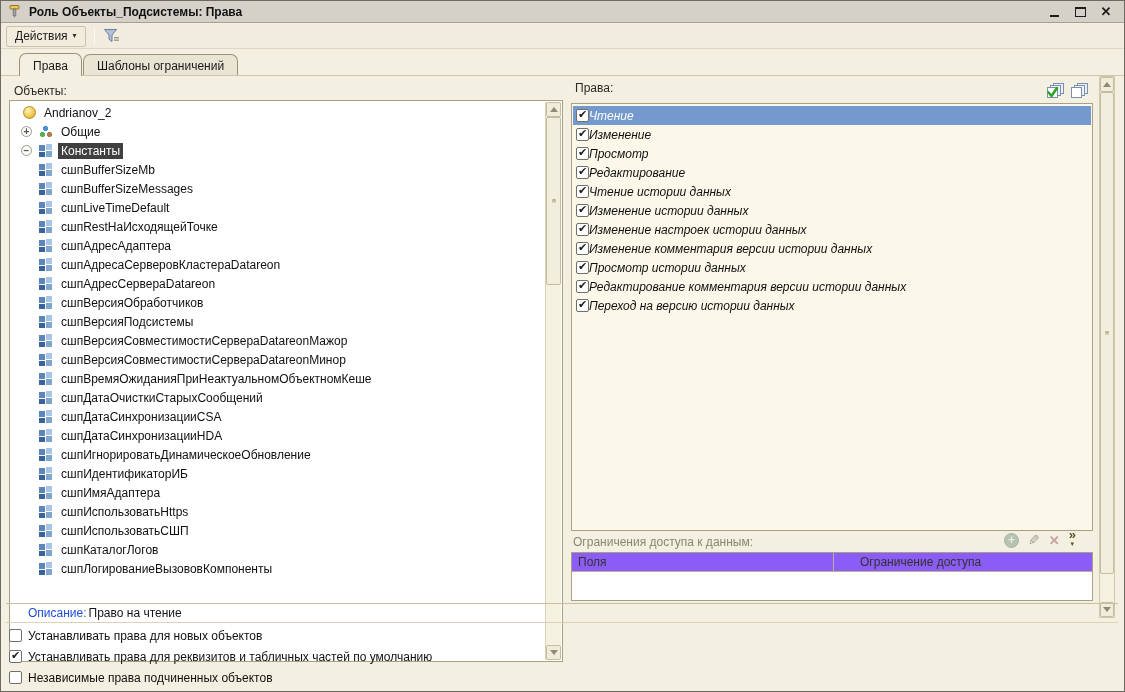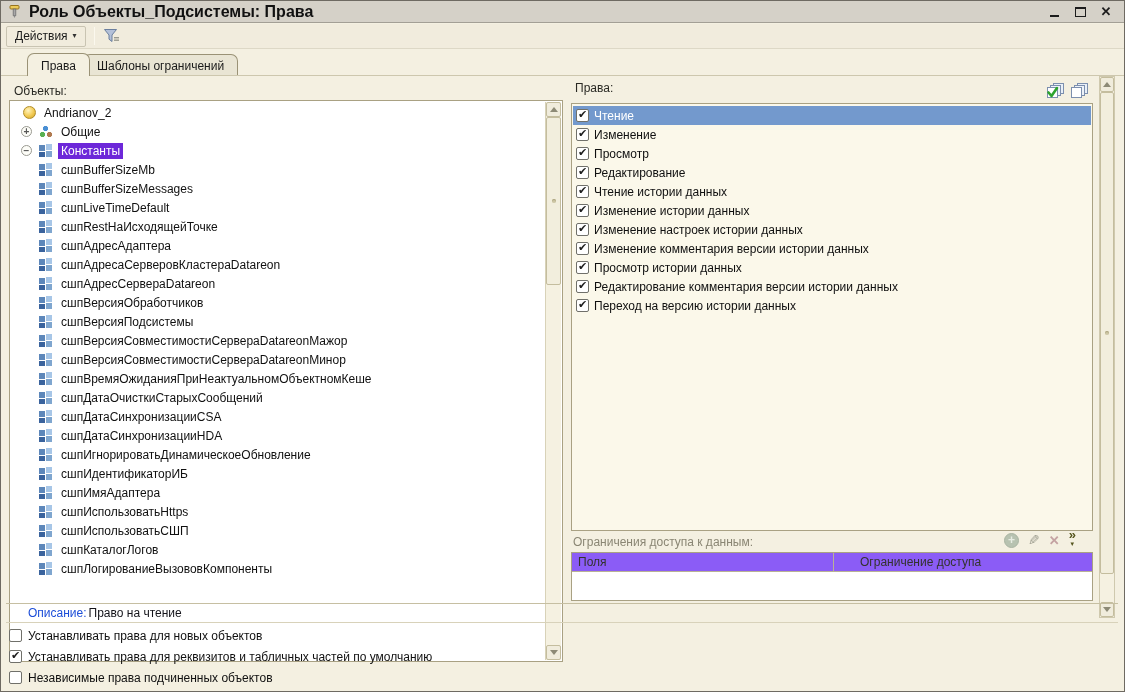--- a/index.html
+++ b/index.html
@@ -11,21 +11,21 @@
     background:#f4f0e1; border:1px solid #6e6a62; overflow:hidden;
   }
 
   
   .titlebar {
     position:absolute; left:0; top:0; width:100%; height:22px;
     background:#d5d1c8; border-bottom:1px solid #a39f95;
     display:flex; align-items:center; padding:0 6px;
   }
   .title-icon { width:15px; height:15px; margin-right:7px; display:inline-block; }
-  .title-text { font-weight:bold; font-size:16px; color:#111; }
+  .title-text { font-weight:bold; font-size:12px; color:#111; }
   .win-controls { margin-left:auto; display:flex; align-items:center; gap:10px; padding-right:4px; }
   .wbtn { width:16px; height:16px; display:flex; align-items:center; justify-content:center; cursor:default; }
   .glyph-min { width:9px; height:2px; background:#1c1c1c; margin-top:9px; }
   .glyph-max { width:11px; height:10px; border:1px solid #1c1c1c; border-top:2px solid #1c1c1c; }
   .glyph-close { font-size:13px; font-weight:bold; color:#1c1c1c; line-height:13px; }
 
   
   .toolbar {
     position:absolute; left:0; top:23px; width:100%; height:25px;
     display:flex; align-items:center; padding:0 5px;
@@ -41,21 +41,21 @@
   .tb-icon { width:20px; height:18px; display:inline-flex; align-items:center; justify-content:center; }
 
   
   .tabstrip { position:absolute; left:0; top:48px; width:100%; height:27px; }
   .tab {
     position:absolute; bottom:0; padding:4px 13px 3px 13px; font-size:12px;
     border:1px solid #9a9276; border-bottom:none; border-radius:7px 7px 0 0;
     background:#e9e5d4; color:#1a1a1a; cursor:default;
   }
   .tab.active { background:#f4f0e1; z-index:2; padding-top:5px; box-shadow:0 1px 0 #f4f0e1; }
-  .tab.t0 { left:26px; }
+  .tab.t0 { left:18px; }
   .tab.t1 { left:82px; }
   .content-topline { position:absolute; left:0; top:74px; width:100%; height:1px; background:#cdc7ae; }
 
   
   .panel-label { position:absolute; font-size:12px; color:#2a2a24; }
   .objects-label { left:13px; top:83px; }
   .rights-label  { left:574px; top:80px; }
 
   
   .tree-box {
@@ -72,21 +72,21 @@
     background:#fdfdf8; margin-right:7px; position:relative; flex:none;
   }
   .expander::before {
     position:absolute; left:0; top:-1px; width:9px; text-align:center;
     font-size:10px; line-height:11px; color:#555; font-weight:bold;
   }
   .expander.plus::before  { content:"+"; }
   .expander.minus::before { content:"\2212"; }
   .tree-ico { width:14px; height:13px; margin-right:5px; flex:none; display:inline-block; }
   .tree-label { padding:1px 3px; color:#101010; }
-  .tree-label.sel { background:#6d28d9; color:#ffffff; }
+  .tree-label.sel { background:#404040; color:#ffffff; }
 
   
   .ico-root {
     width:13px; height:13px; border-radius:50%;
     background:radial-gradient(circle at 38% 32%, #fff3bd, #f2ca52 55%, #cfa52f 95%);
     border:1px solid #b28d27;
   }
   .ico-common {
     background-image:
       radial-gradient(circle, #4a8fd4 52%, transparent 58%),
@@ -138,21 +138,21 @@
   .hdr-icon.clear-all{ left:1069px; }
 
   
   .rights-box {
     position:absolute; left:570px; top:102px; width:522px; height:428px;
     background:#fbf8ea; border:1px solid #a9a183; overflow:hidden; padding-top:2px;
   }
   .right-row { height:19px; display:flex; align-items:center; padding-left:3px; margin:0 1px; }
   .right-row.sel { background:#7399cd; }
   .right-row.sel .right-label { color:#ffffff; }
-  .right-label { margin-left:5px; color:#101010; }
+  .right-label { color:#101010;font-style:italic; }
 
   .cbx {
     width:13px; height:13px; background:#ffffff; border:1px solid #70706a;
     border-radius:2px; position:relative; flex:none; display:inline-block;
   }
   .cbx.checked::before {
     content:"\2714"; position:absolute; left:1px; top:-2px;
     font-size:11px; color:#1c1c1c;
   }
 

